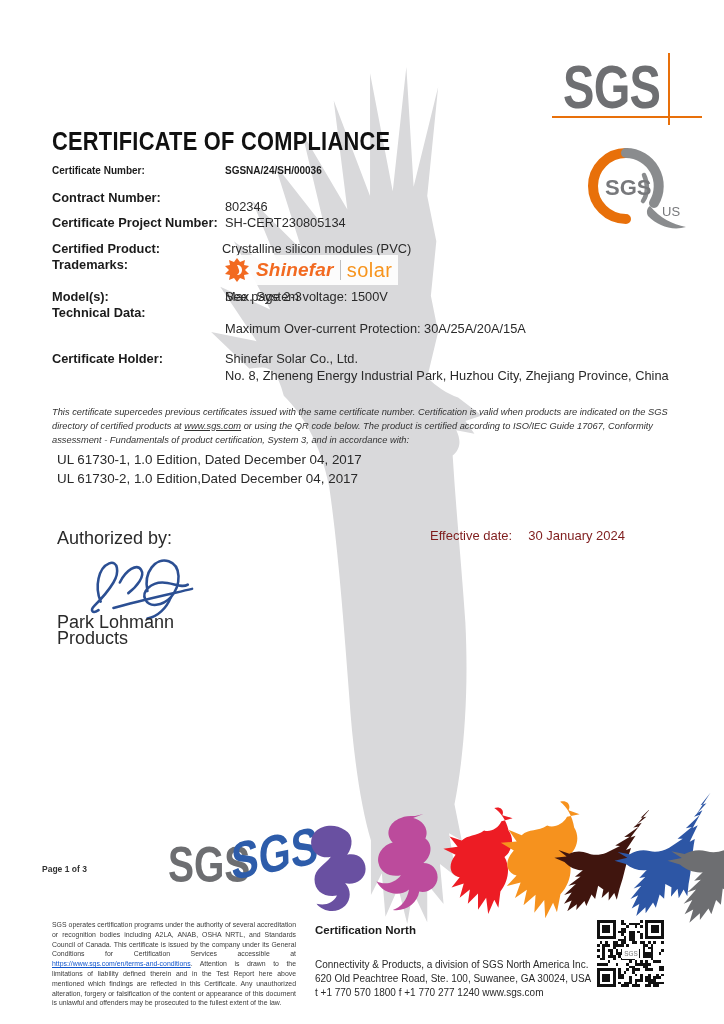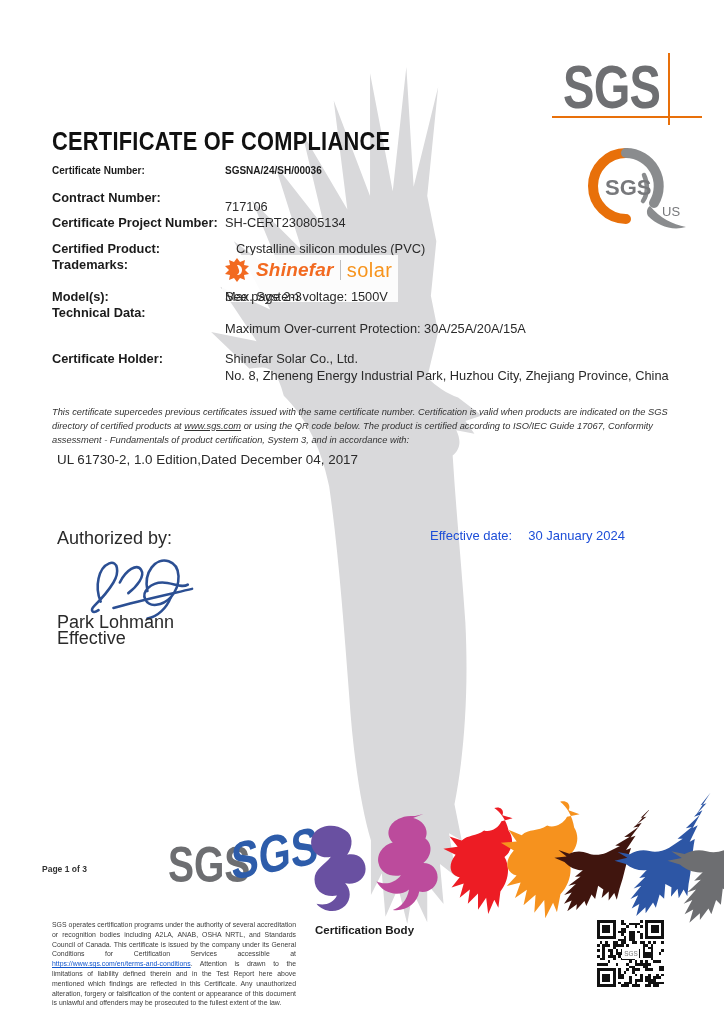--- a/index.html
+++ b/index.html
@@ -16,25 +16,25 @@
   .std{font-size:13.4px;color:#2a2a2a;line-height:1.42;}
   .sig-label{font-size:18px;color:#2a2a2a;}
   .small-legal{font-size:6.9px;line-height:1.42;text-align:justify;color:#3a3a3a;width:244px;}
   .small-legal a{color:#1155cc;}
   .addr{font-size:10px;line-height:1.38;color:#2a2a2a;}
   .pageno{font-size:8.5px;font-weight:bold;color:#333;}
   .wordmark{font-size:62px;font-weight:bold;color:#6e6f72;transform:scaleX(.76);transform-origin:left;letter-spacing:-1px;line-height:1;}
   .morph-txt{font-weight:bold;line-height:1;white-space:nowrap;}
   .morph-gray{font-size:50px;color:#6d6e71;transform:scaleX(.78);transform-origin:left bottom;}
   .morph-blue{font-size:52px;color:#2d5caa;transform:scaleX(.80) rotate(-9deg) skewX(-7deg);transform-origin:left bottom;}
-  .tm-box{display:flex;align-items:center;gap:6px;background:rgba(255,255,255,.9);padding:2px 6px 19px 2px;}
+  .tm-box{display:flex;align-items:center;gap:6px;background:rgba(255,255,255,.9);padding:2px 6px 2px 2px;}
   .tm-brand{font-size:19px;font-weight:bold;font-style:italic;color:#f26a21;letter-spacing:.2px;}
   .tm-sep{width:1px;height:20px;background:#bfbfbf;}
   .tm-solar{font-size:20px;color:#f7941d;letter-spacing:.5px;}
-  .eff-row{display:flex;gap:16px;font-size:13px;color:#1d4ed8;}
+  .eff-row{display:flex;gap:16px;font-size:13px;color:#7f1d1d;}
   a{text-decoration:underline;cursor:pointer;}
 </style>
 </head>
 <body>
 
 <div id="page">
 
   <svg width="0" height="0" style="position:absolute" aria-hidden="true">
     <defs>
       <path id="swirl1" d="M20,2 C8,4 2,14 6,24 C9,31 17,34 24,32 C18,40 8,44 8,54 C8,66 18,72 30,70 C26,78 18,80 10,78 C16,86 30,88 38,80 C44,74 44,64 38,58 C48,60 58,54 58,44 C58,34 50,28 40,30 C46,22 46,10 38,6 C32,2 26,1 20,2 Z"></path>
@@ -62,26 +62,26 @@
     <text x="23" y="53" font-size="22" font-weight="bold" fill="#77787b" font-family="Liberation Sans, sans-serif">SGS</text>
     <text x="80" y="74" font-size="13" fill="#77787b" font-family="Liberation Sans, sans-serif">US</text>
   </svg>
 
   <div class="abs title" style="left:52px;top:126px;z-index:1">CERTIFICATE OF COMPLIANCE</div>
 
   <div class="abs b certnum" style="left:52px;top:165px;z-index:1">Certificate Number:</div>
   <div class="abs b certnum" style="left:225px;top:165px;z-index:1">SGSNA/24/SH/00036</div>
 
   <div class="abs b lab" style="left:52px;top:190px;z-index:1">Contract Number:</div>
-  <div class="abs val" style="left:225px;top:199px;z-index:1">717106</div>
+  <div class="abs val" style="left:225px;top:199px;z-index:1">802346</div>
   <div class="abs b lab" style="left:52px;top:215px;z-index:1">Certificate Project Number:</div>
   <div class="abs val" style="left:225px;top:215px;z-index:1">SH-CERT230805134</div>
 
   <div class="abs b lab" style="left:52px;top:241px;z-index:1">Certified Product:</div>
-  <div class="abs val" style="left:236px;top:241px;z-index:1">Crystalline silicon modules (PVC)</div>
+  <div class="abs val" style="left:222px;top:241px;z-index:1">Crystalline silicon modules (PVC)</div>
   <div class="abs b lab" style="left:52px;top:257px;z-index:1">Trademarks:</div>
 
   <div class="abs tm-box" style="left:222px;top:255px;z-index:1">
     <svg width="26" height="26" viewBox="0 0 26 26">
       <path fill="#f26a21" d="M13,1 L16,5 L21,3 L20,8 L25,9 L21,13 L25,17 L20,18 L21,23 L16,21 L13,25 L10,21 L5,23 L6,18 L1,17 L5,13 L1,9 L6,8 L5,3 L10,5 Z"></path>
       <path fill="#fff" d="M13,8 C16,8 18,10 18,13 C18,16 16,18 13,18 C15,16.5 15.6,14.8 15,13 C14.4,11.2 14,9.5 13,8 Z"></path>
     </svg>
     <span class="tm-brand">Shinefar</span>
     <span class="tm-sep"></span>
     <span class="tm-solar">solar</span>
@@ -93,41 +93,42 @@
   <div class="abs val" style="left:225px;top:289px;z-index:1">Max. System voltage: 1500V</div>
   <div class="abs val" style="left:225px;top:321px;z-index:1">Maximum Over-current Protection: 30A/25A/20A/15A</div>
 
   <div class="abs b lab" style="left:52px;top:351px;z-index:1">Certificate Holder:</div>
   <div class="abs val" style="left:225px;top:351px;z-index:1">Shinefar Solar Co., Ltd.</div>
   <div class="abs val" style="left:225px;top:368px;z-index:1">No. 8, Zheneng Energy Industrial Park, Huzhou City, Zhejiang Province, China</div>
 
   <div class="abs notice" style="left:52px;top:406px;z-index:1"><span>This certificate supercedes previous certificates issued with the same certificate number. Certification is valid when products are indicated on the SGS directory of certified products at </span><a>www.sgs.com</a><span> or using the QR code below. The product is certified according to ISO/IEC Guide 17067, Conformity assessment - Fundamentals of product certification, System 3, and in accordance with:</span></div>
 
   <div class="abs std" style="left:57px;top:450px;z-index:1">
+    <div>UL 61730-1, 1.0 Edition, Dated December 04, 2017</div>
     <div>UL 61730-2, 1.0 Edition,Dated December 04, 2017</div>
   </div>
 
   <div class="abs sig-label" style="left:57px;top:528px;z-index:1">Authorized by:</div>
   <div class="abs eff-row" style="left:430px;top:528px;z-index:1">
     <span>Effective date:</span>
     <span>30 January 2024</span>
   </div>
 
   <svg class="abs" style="left:75px;top:540px;z-index:1" width="130" height="85" viewBox="0 0 110 80">
     <g fill="none" stroke="#2b4f93" stroke-width="2.4" stroke-linecap="round">
       <path d="M18,58 C12,44 16,26 26,22 C34,19 36,30 30,40 C24,50 16,58 12,62 C8,66 10,70 16,66"></path>
       <path d="M36,40 C42,28 52,22 56,28 C60,34 52,44 44,50"></path>
       <path d="M62,48 C58,30 70,16 82,20 C94,24 94,42 84,54 C76,62 64,64 60,56 C56,48 66,40 76,40 C86,40 94,46 100,42"></path>
       <path d="M30,64 C50,58 78,52 104,46"></path>
       <path d="M84,54 C80,64 72,72 62,74"></path>
     </g>
   </svg>
 
   <div class="abs sig-label" style="left:57px;top:612px;z-index:1">Park Lohmann</div>
-  <div class="abs sig-label" style="left:57px;top:628px;z-index:1">Effective</div>
+  <div class="abs sig-label" style="left:57px;top:628px;z-index:1">Products</div>
 
   <div class="abs pageno" style="left:42px;top:864px;z-index:3">Page 1 of 3</div>
 
   <div class="abs morph-txt morph-gray" style="left:168px;top:840px;z-index:2">SGS</div>
   <div class="abs morph-txt morph-blue" style="left:232px;top:836px;z-index:2">SGS</div>
   <svg class="abs" style="left:302px;top:824px;z-index:2" width="72" height="92" viewBox="0 0 62 90">
     <use href="#swirl1" fill="#6950a1"></use>
   </svg>
   <svg class="abs" style="left:366px;top:814px;z-index:2" width="80" height="102" viewBox="0 0 70 100">
     <use href="#swirl2" fill="#bc4b9c"></use>
@@ -143,21 +144,26 @@
   </svg>
   <svg class="abs" style="left:604px;top:788px;z-index:2" width="112" height="134" viewBox="0 0 130 140">
     <use href="#eagleshape" transform="rotate(-2 63 70)" fill="#2d56a5"></use>
   </svg>
   <svg class="abs" style="left:656px;top:786px;z-index:2" width="124" height="140" viewBox="0 0 130 140">
     <use href="#eagleshape" fill="#6d6e71"></use>
   </svg>
 
   <div class="abs small-legal" style="left:52px;top:920px;z-index:3"><span>SGS operates certification programs under the authority of several accreditation or recognition bodies including A2LA, ANAB, OSHA NRTL, and Standards Council of Canada. This certificate is issued by the company under its General Conditions for Certification Services accessible at </span><a>https://www.sgs.com/en/terms-and-conditions</a><span>. Attention is drawn to the limitations of liability defined therein and in the Test Report here above mentioned which findings are reflected in this Certificate. Any unauthorized alteration, forgery or falsification of the content or appearance of this document is unlawful and offenders may be prosecuted to the fullest extent of the law.</span></div>
 
-  <div class="abs b" style="left:315px;top:924px;font-size:11.5px;z-index:3">Certification Body</div>
+  <div class="abs b" style="left:315px;top:924px;font-size:11.5px;z-index:3">Certification North</div>
+  <div class="abs addr" style="left:315px;top:958px;z-index:3">
+    <div>Connectivity &amp; Products, a division of SGS North America Inc.</div>
+    <div>620 Old Peachtree Road, Ste. 100, Suwanee, GA 30024, USA</div>
+    <div>t  +1 770 570 1800 f  +1 770 277 1240 www.sgs.com</div>
+  </div>
 
   <svg class="abs" id="qr" style="left:597px;top:920px;z-index:3" width="67" height="67" viewBox="0 0 25 25" shape-rendering="crispEdges">
       <rect x="0" y="0" width="25" height="25" fill="#fff"></rect>
       <rect x="9" y="0" width="1" height="1" fill="#111"></rect>
       <rect x="16" y="0" width="1" height="1" fill="#111"></rect>
       <rect x="9" y="1" width="1" height="1" fill="#111"></rect>
       <rect x="10" y="1" width="1" height="1" fill="#111"></rect>
       <rect x="12" y="1" width="1" height="1" fill="#111"></rect>
       <rect x="13" y="1" width="1" height="1" fill="#111"></rect>
       <rect x="14" y="1" width="1" height="1" fill="#111"></rect>

